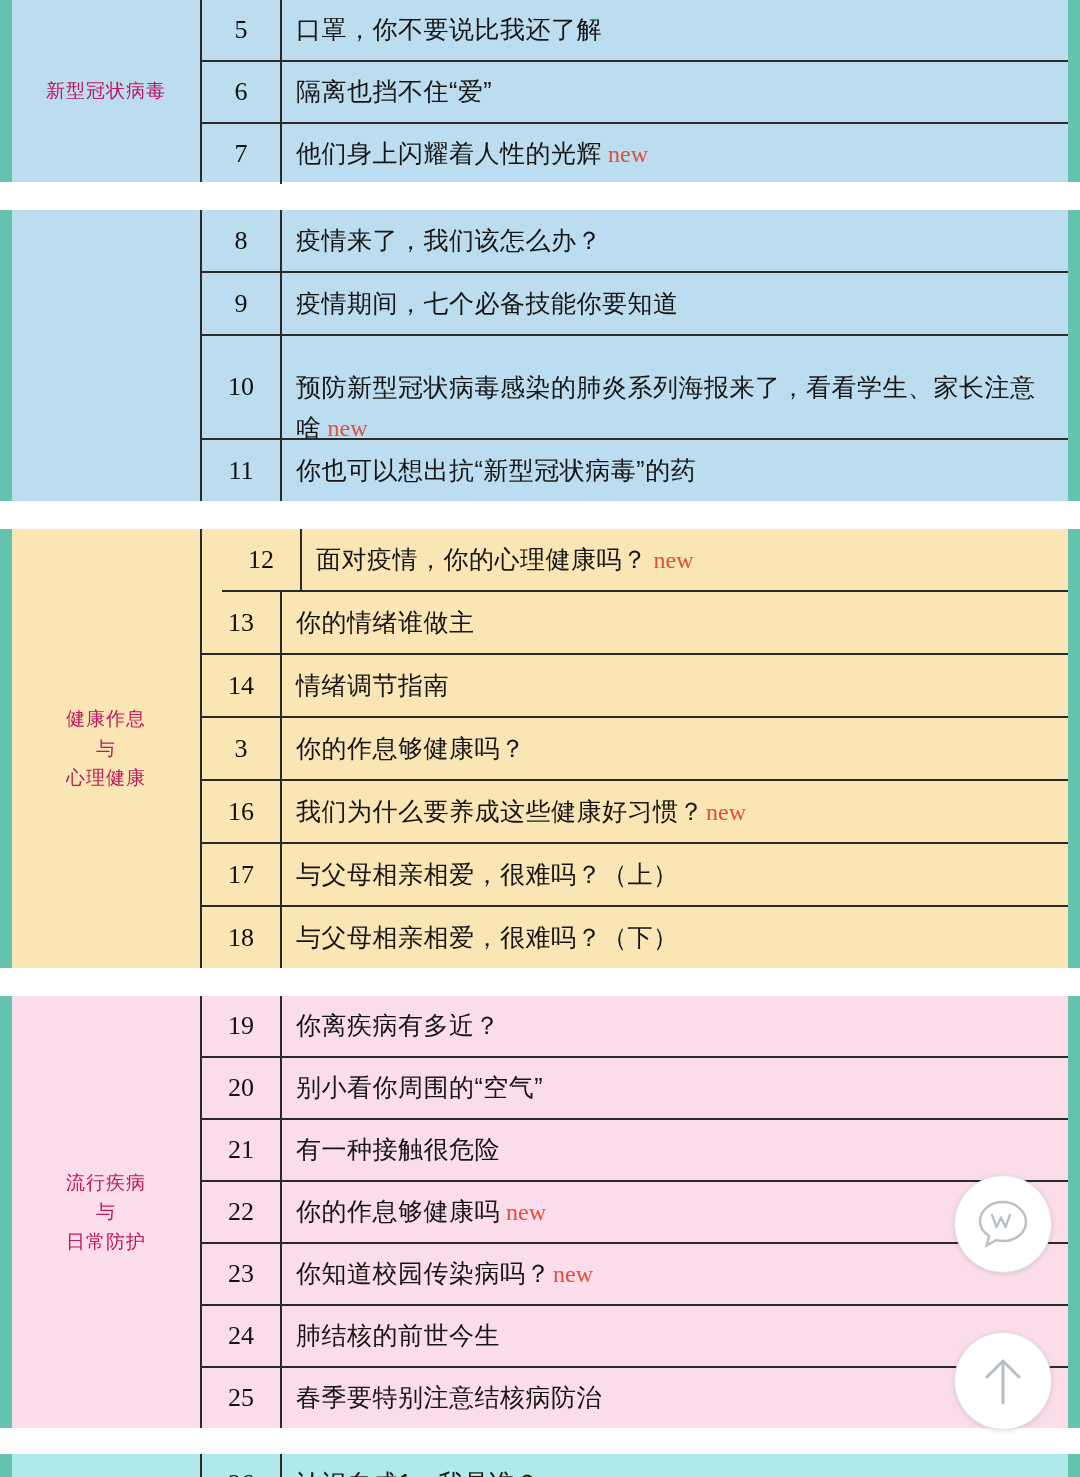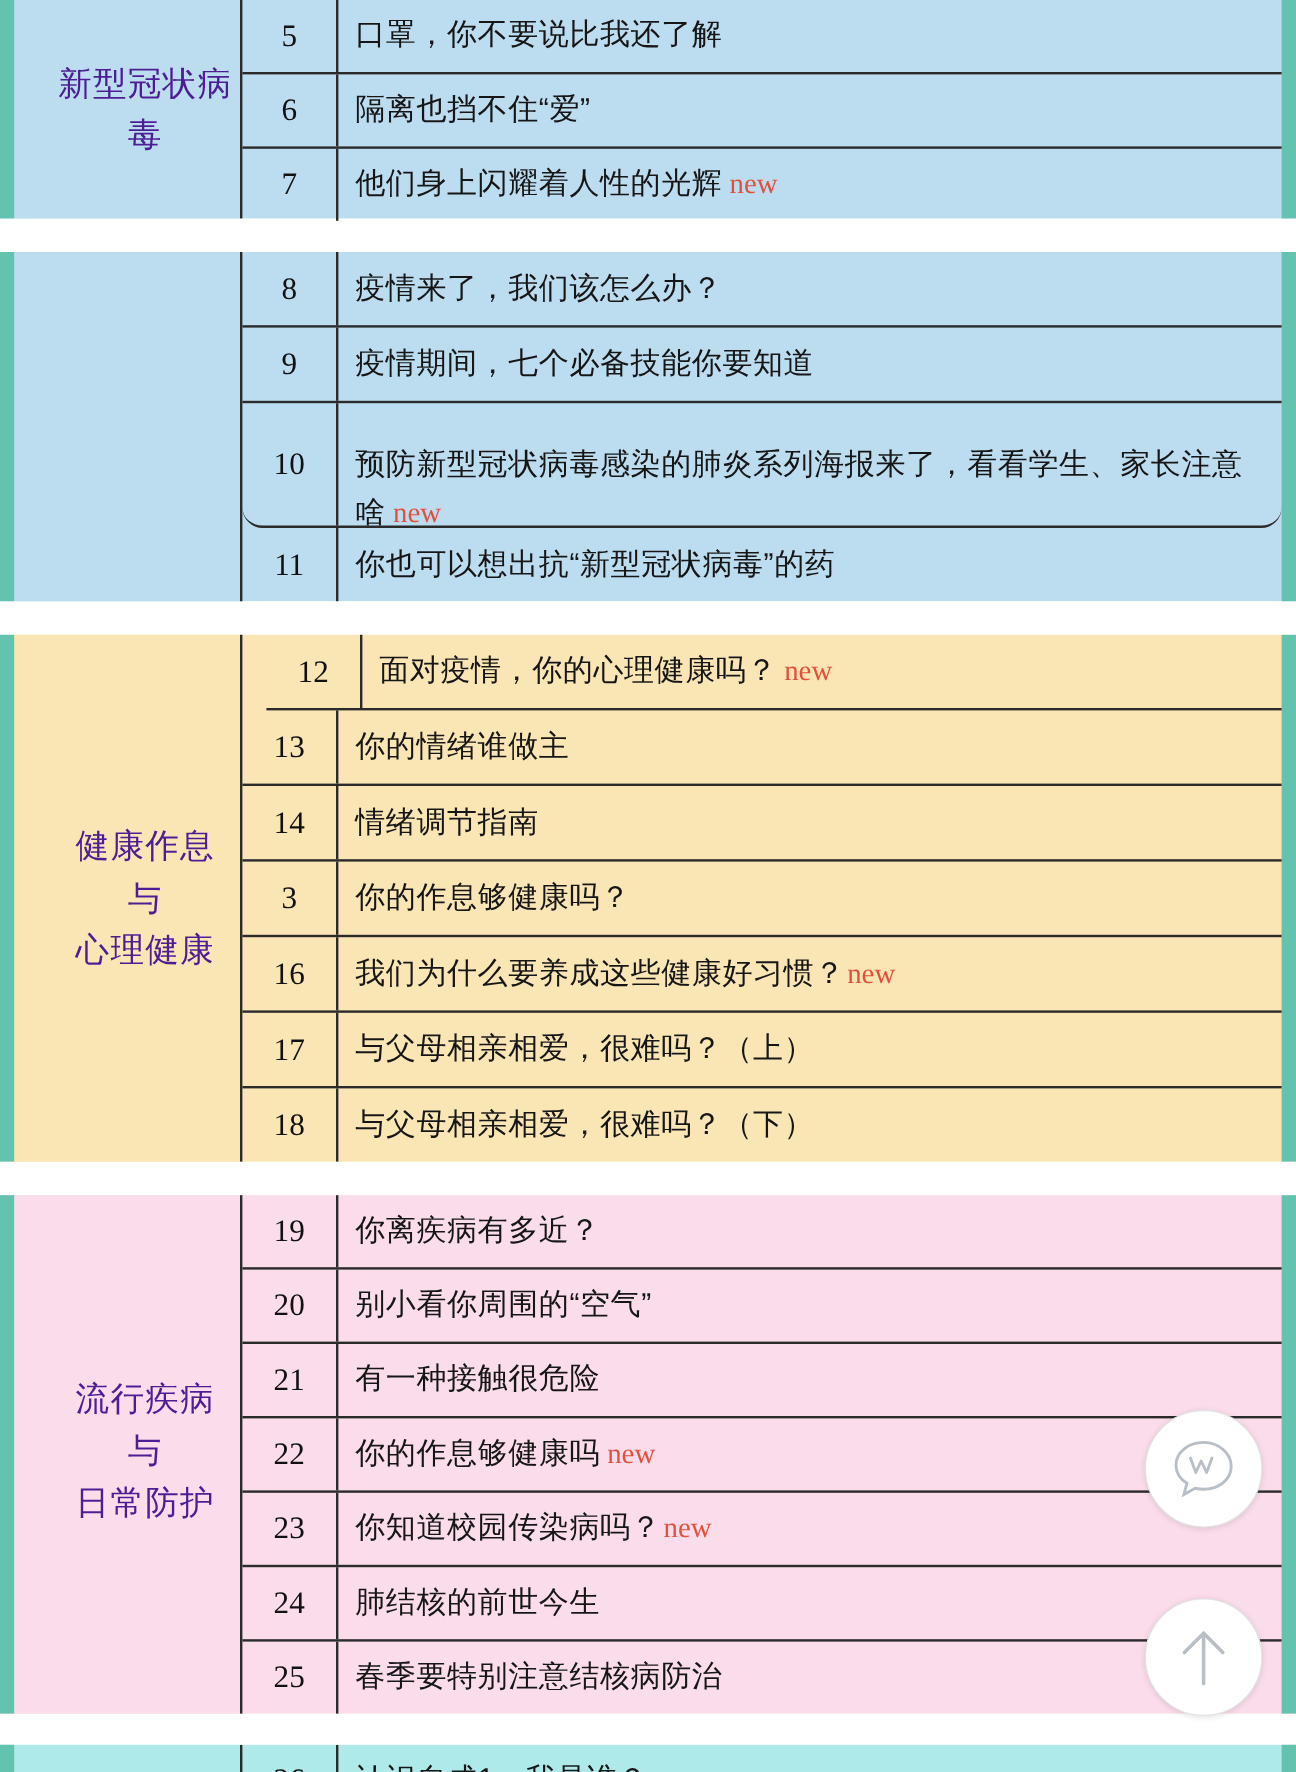--- a/index.html
+++ b/index.html
@@ -31,26 +31,25 @@
     display: flex;
   }
   .block .cat-cell {
     width: 190px;
     min-width: 190px;
     box-sizing: border-box;
     display: flex;
     align-items: center;
     justify-content: center;
     text-align: center;
-    font-size: 28px;
+    font-size: 19px;
     line-height: 1.55;
-    color: #4c1d95;
+    color: #be185d;
     letter-spacing: 1px;
     border-right: 2px solid #2b2b2b;
-    padding-left: 30px;
   }
   .block .rows {
     flex: 1;
     display: flex;
     flex-direction: column;
   }
   .row {
     display: flex;
     align-items: stretch;
     border-bottom: 2px solid #2b2b2b;
@@ -90,21 +89,21 @@
   .row .title .new.tight {
     margin-left: 2px;
   }
 
   
   .blue { background: #bcdcf0; }
   .blue .cat-cell { background: #bcdcf0; }
   .yellow { background: #fae5b4; }
   .yellow .cat-cell { background: #fae5b4; }
   .pink { background: #fadcea; }
-  .pink .cat-cell { background: #fadcea; font-family: Liberation Mono, monospace; }
+  .pink .cat-cell { background: #fadcea; }
   .cyan { background: #aeeaea; }
   .cyan .cat-cell { background: #aeeaea; }
 
   .gap {
     height: 28px;
     background: #ffffff;
   }
   .gap-sm {
     height: 26px;
     background: #ffffff;
@@ -168,21 +167,21 @@
         <div class="title">
             <span>疫情来了，我们该怎么办？</span>
           </div>
       </div>
       <div class="row" style="height:61px;">
         <div class="num">9</div>
         <div class="title">
             <span>疫情期间，七个必备技能你要知道</span>
           </div>
       </div>
-      <div class="row" style="height:102px;border-radius:17px;">
+      <div class="row" style="height:102px;">
         <div class="num">10</div>
         <div class="title" style="display:block;padding-top:31px;line-height:1.6;"><span>预防新型冠状病毒感染的肺炎系列海报来了，看看学生、家长注意啥</span><span class="new">new</span></div>
       </div>
       <div class="row" style="height:61px;">
         <div class="num">11</div>
         <div class="title">
             <span>你也可以想出抗“新型冠状病毒”的药</span>
           </div>
       </div>
     </div>

